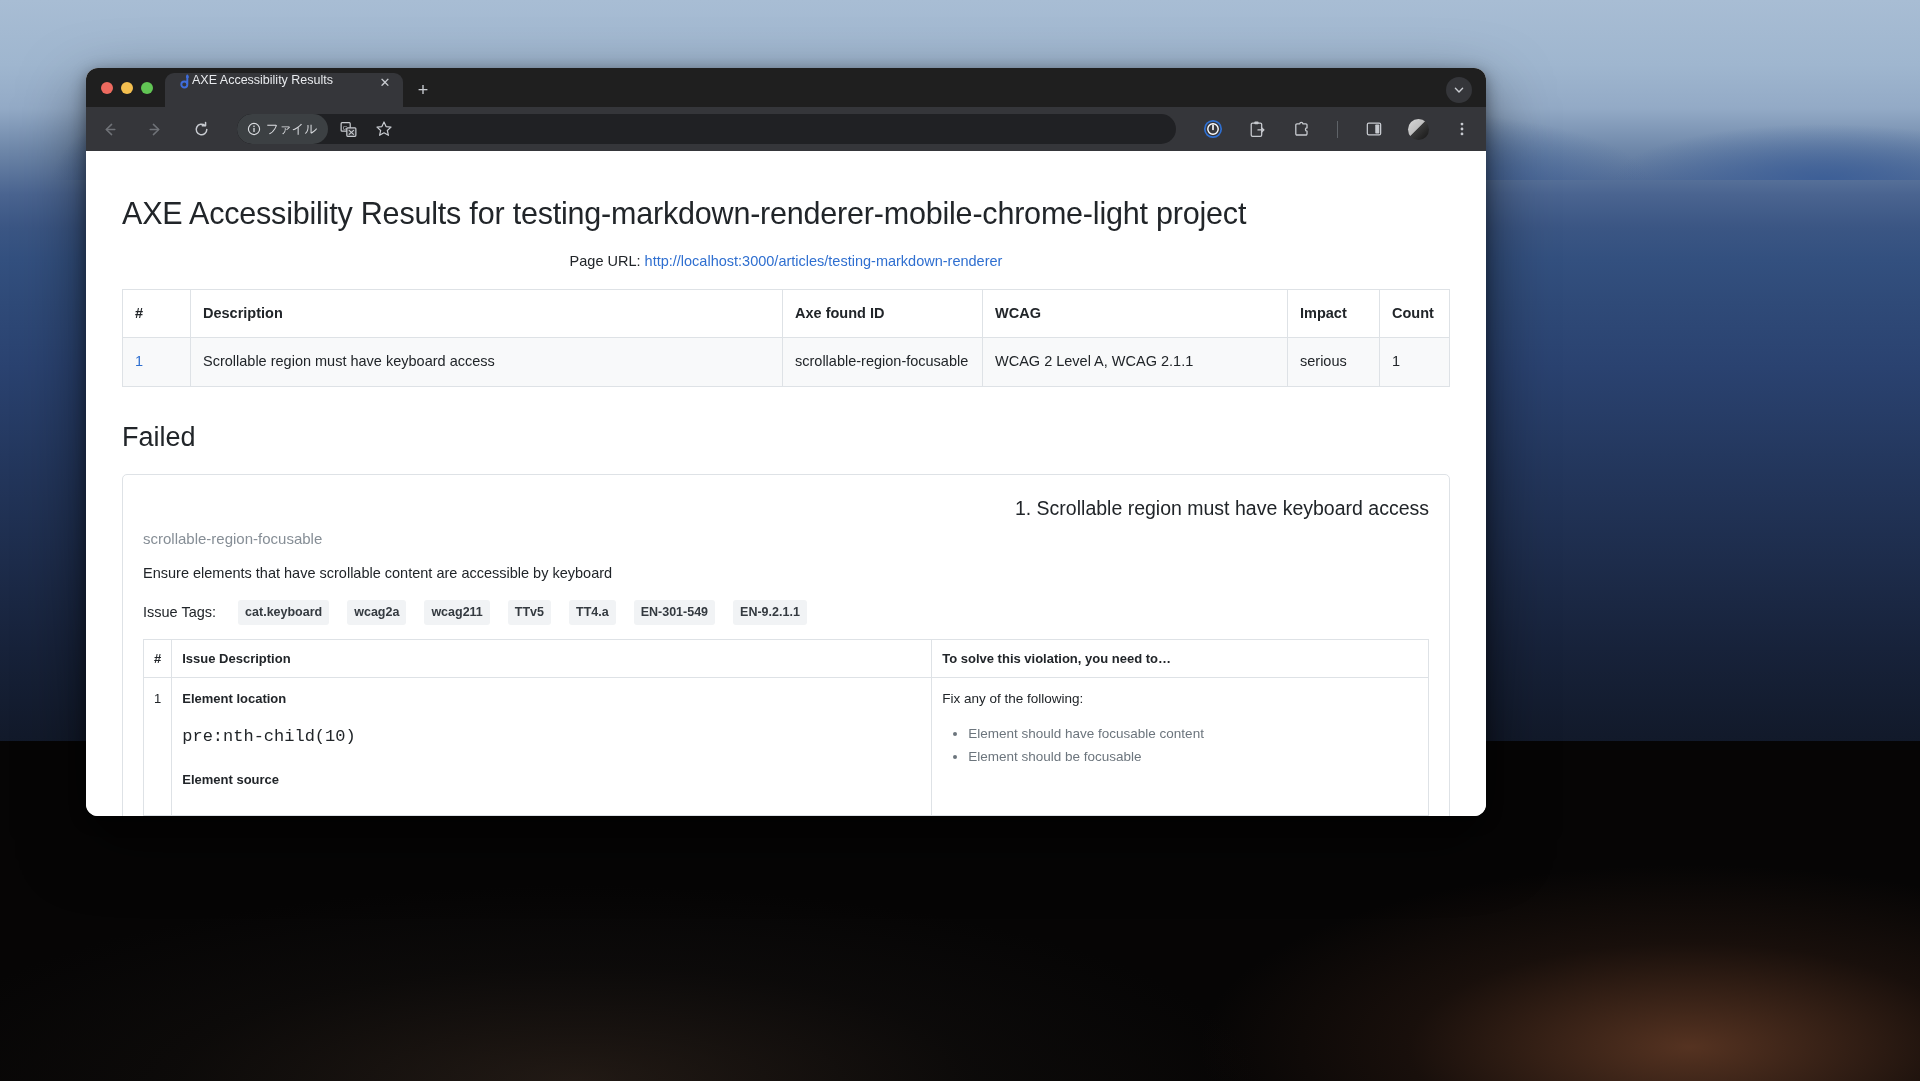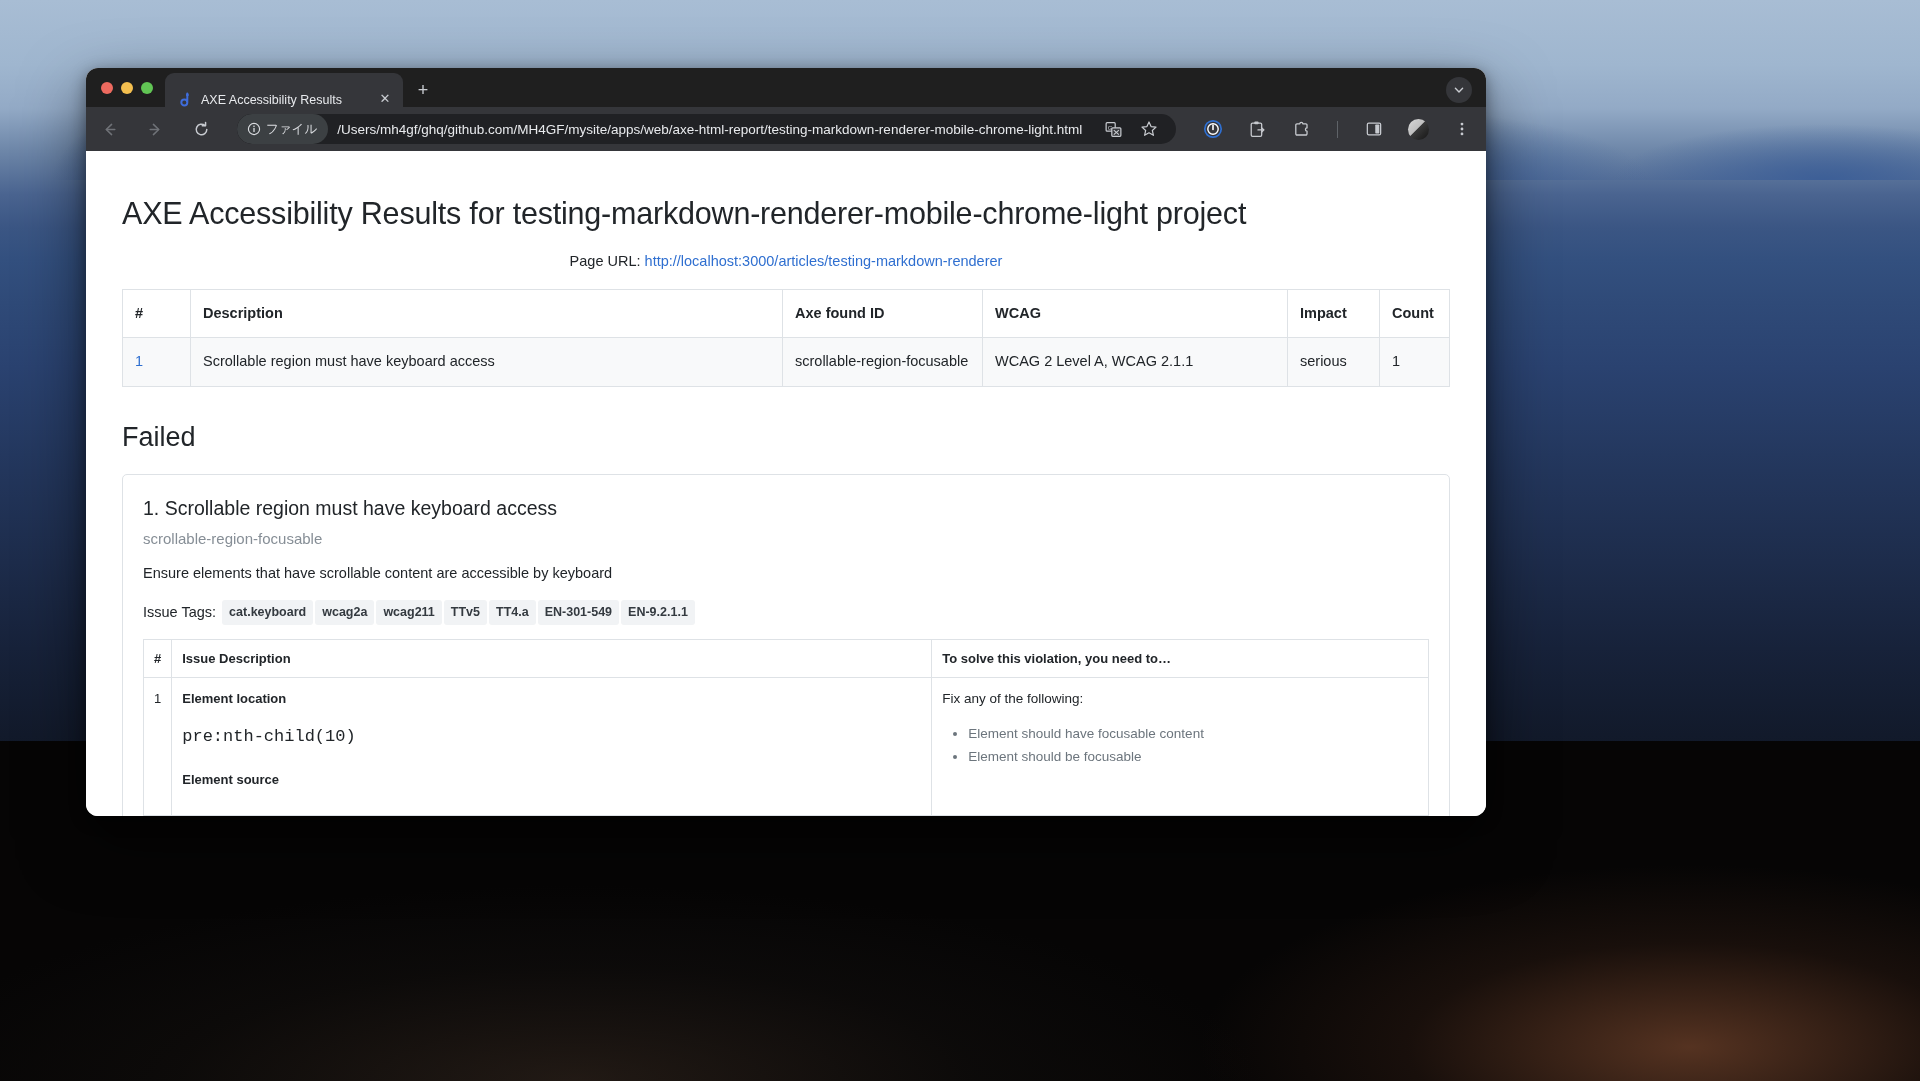--- a/index.html
+++ b/index.html
@@ -76,23 +76,22 @@
   .dot { width: 12px; height: 12px; border-radius: 50%; }
   .dot.red { background: #ed6a5f; }
   .dot.yellow { background: #f4bf4f; }
   .dot.green { background: #61c554; }
 
   .tab {
     height: 34px;
     min-width: 238px; max-width: 238px;
     background: #35363a;
     border-radius: 9px 9px 0 0;
-    display: flex; align-items: flex-end;
+    display: flex; align-items: flex-start;
     padding: 0 9px 0 11px;
-    gap: 9px;
     position: relative;
   }
   .tab .favicon {
     width: 16px; height: 16px; flex: none;
     display: flex; align-items: center; justify-content: center;
   }
   .tab .tab-title {
     color: #e8eaed; font-size: 12.5px; white-space: nowrap;
     overflow: hidden; text-overflow: ellipsis; flex: 1;
   }
@@ -242,28 +241,28 @@
   
   .violation-card {
     border: 1px solid #dee2e6;
     border-radius: 5px;
     padding: 19px 20px 22px 20px;
     background: #fff;
   }
   .vc-head { display: flex; align-items: flex-start; }
   .vc-head-left { flex: 1; min-width: 0; }
   .vc-head-right { text-align: right; flex: none; padding-left: 20px; }
-  .vc-title { font-size: 19.5px; font-weight: 500; color: #212529; margin-bottom: 5px; }
+  .vc-title { font-size: 19.5px; font-weight: 500; color: #212529; margin-bottom: 5px; text-align: right; }
   .vc-ruleid { font-size: 15px; color: #868e96; margin-bottom: 13px; }
   .vc-desc { font-size: 14.5px; color: #212529; margin-bottom: 15px; }
   .learn-more { color: #2f6fd0; text-decoration: none; font-size: 15px; display: block; }
   .vc-wcag { color: #6c757d; font-size: 14.5px; margin-top: 18px; }
   .vc-impact { color: #6c757d; font-size: 14.5px; margin-top: 4px; }
 
-  .issue-tags { display: flex; align-items: center; flex-wrap: wrap; gap: 2px; margin-bottom: 14px; }
+  .issue-tags { display: flex; align-items: center; flex-wrap: wrap; gap: 18px; margin-bottom: 14px; }
   .issue-tags .label { font-size: 14.5px; color: #212529; margin-right: 4px; }
   .tag {
     background: #f1f3f5; color: #343a40;
     font-size: 12.5px; font-weight: 700;
     border-radius: 3px;
     padding: 3px 7px;
   }
 
   table.issues {
     width: 100%; border-collapse: collapse;
@@ -362,21 +361,20 @@
 
     <div class="omnibox">
       <div class="chip">
         <svg width="14" height="14" viewBox="0 0 16 16">
           <circle cx="8" cy="8" r="6.4" fill="none" stroke="#dadce0" stroke-width="1.3"></circle>
           <circle cx="8" cy="4.9" r="0.95" fill="#dadce0"></circle>
           <rect x="7.25" y="6.7" width="1.5" height="4.8" rx="0.7" fill="#dadce0"></rect>
         </svg>
         <span>ファイル</span>
       </div>
-      <span class="url">/Users/mh4gf/ghq/github.com/MH4GF/mysite/apps/web/axe-html-report/testing-markdown-renderer-mobile-chrome-light.html</span>
       <div class="om-icons">
         <span class="tb-icon">
           <svg width="17" height="17" viewBox="0 0 18 18">
             <rect x="1.2" y="1.8" width="9.6" height="9" rx="1" fill="none" stroke="#c7cacf" stroke-width="1.3"></rect>
             <text x="3" y="9" font-size="6.4" fill="#c7cacf" font-family="'Liberation Sans',sans-serif">G</text>
             <rect x="7.2" y="7.2" width="9.6" height="9" rx="1" fill="#35363a" stroke="#c7cacf" stroke-width="1.3"></rect>
             <path d="M9.3 9.6 L14.7 14.4 M14.7 9.6 L9.3 14.4" stroke="#c7cacf" stroke-width="1.2"></path>
           </svg>
         </span>
         <span class="tb-icon">

